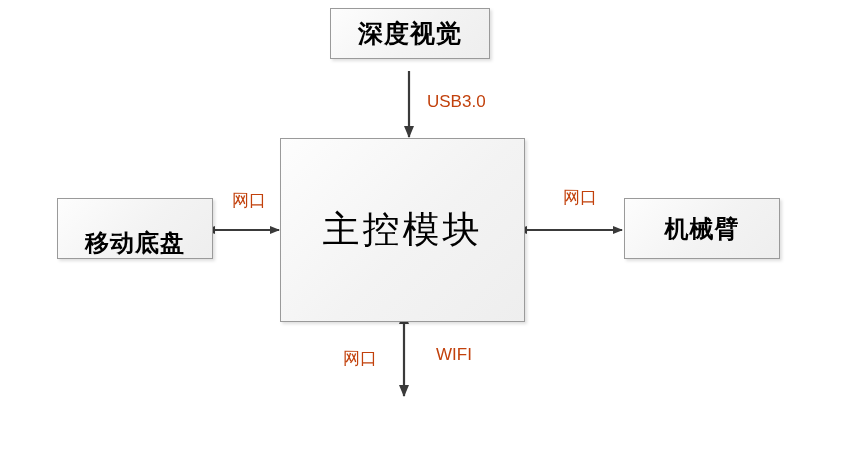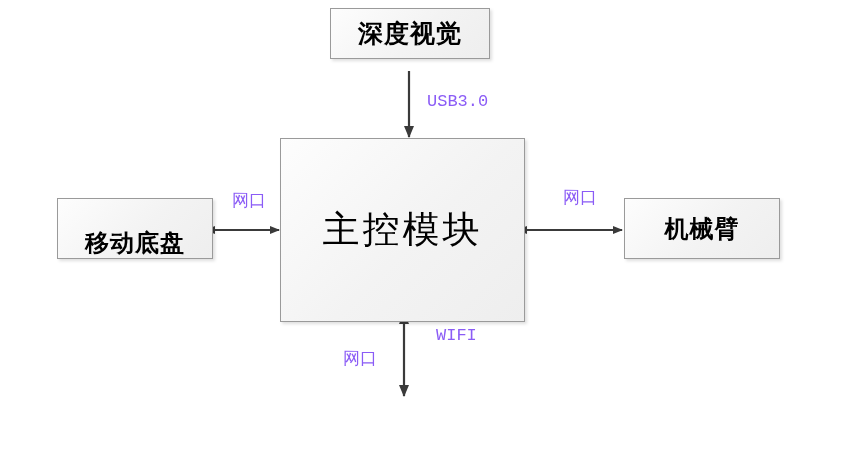--- a/index.html
+++ b/index.html
@@ -57,30 +57,30 @@
     left: 0;
     top: 0;
     width: 851px;
     height: 469px;
     pointer-events: none;
   }
 
   
   .edge-label {
     position: absolute;
-    font-family: Liberation Mono, monospace;
+    font-family: Liberation Sans, sans-serif;
     font-size: 17px;
-    color: #8b5cf6;
+    color: #c2410c;
     white-space: nowrap;
   }
   #label-usb      { left: 427px; top: 92px;  }
   #label-net-left { left: 232px; top: 189px; }
   #label-net-right{ left: 563px; top: 186px; }
   #label-net-bottom{ left: 343px; top: 347px; }
-  #label-wifi     { left: 436px; top: 326px; }
+  #label-wifi     { left: 436px; top: 345px; }
 </style>
 </head>
 <body>
 
 <div id="canvas">
 
   <svg id="connectors" viewBox="0 0 851 469" xmlns="http://www.w3.org/2000/svg">
     <defs>
       <marker id="arrowEnd" markerWidth="10" markerHeight="10" refX="9" refY="4" orient="auto" markerUnits="userSpaceOnUse">
         <path d="M0,0 L10,4 L0,8 z" fill="#3a3a3a"></path>

